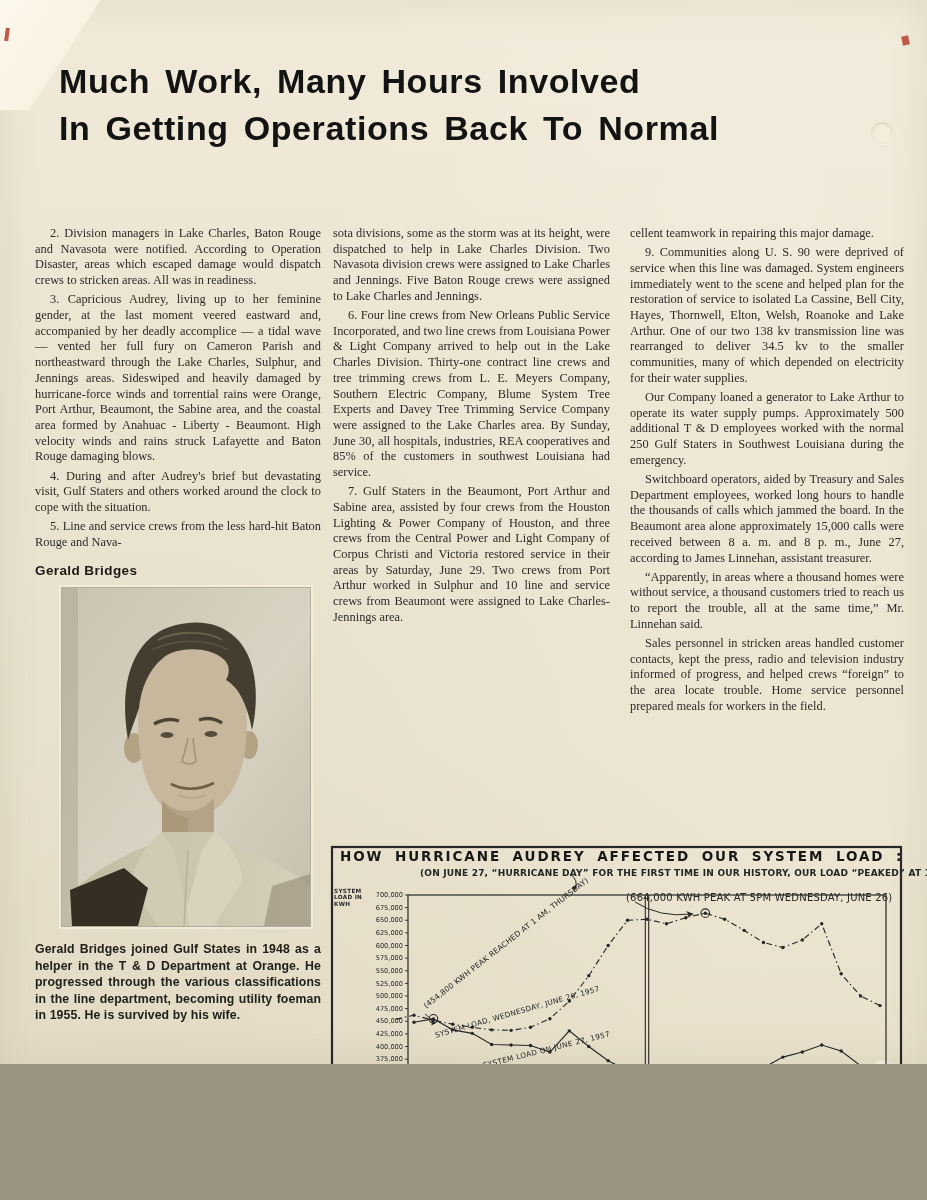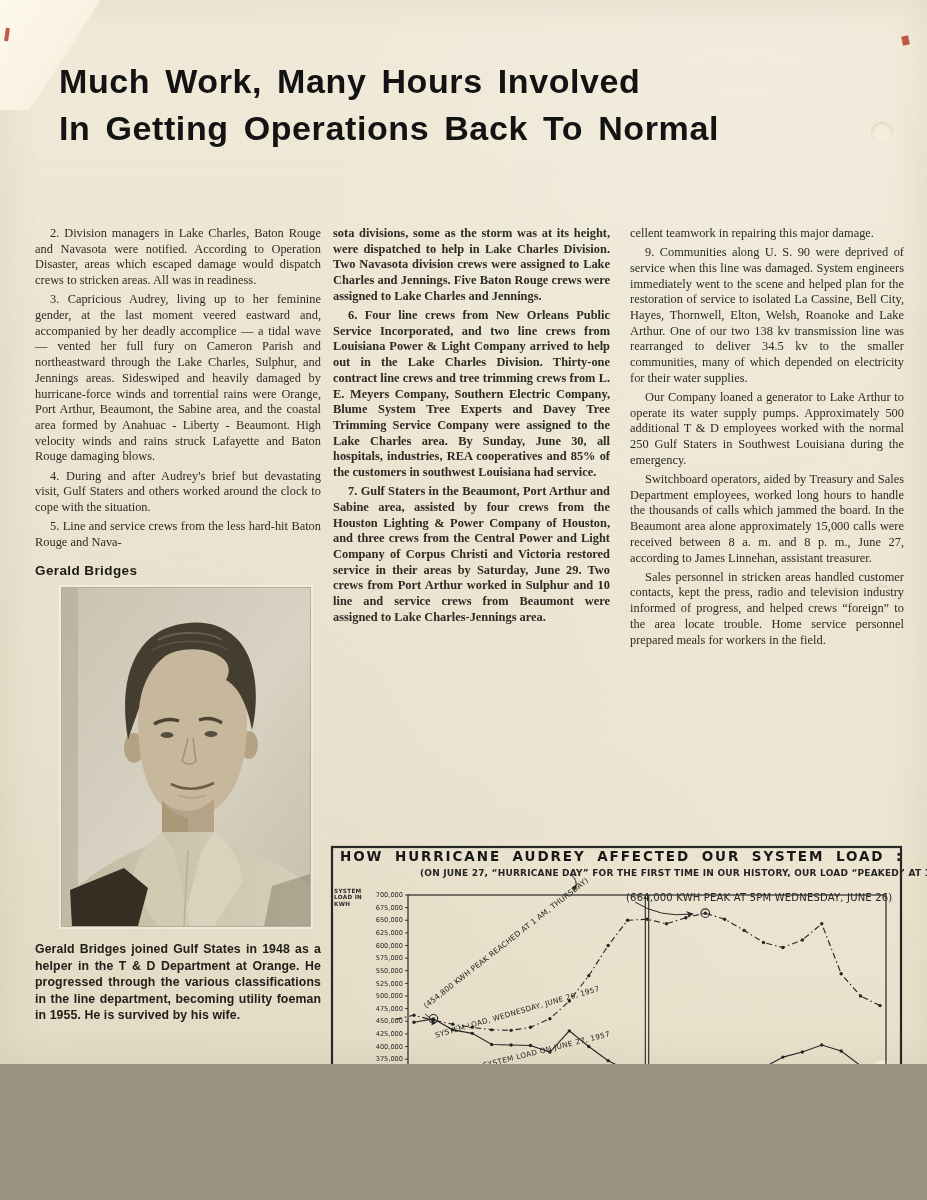--- a/index.html
+++ b/index.html
@@ -17,21 +17,21 @@
   .red-mark.rm-right{right:18px;top:36px;width:7px;height:9px;transform:rotate(-12deg);}
   .punch-hole{position:absolute;right:34px;width:22px;height:22px;border-radius:50%;
     background:#f4eedd;box-shadow:inset 0 1px 3px rgba(90,75,45,.25), 0 1px 0 rgba(255,255,255,.5);opacity:.8;}
   .ph1{top:122px}.ph2{top:585px}.ph3{top:1058px}
 
   .headline{position:absolute;left:59px;top:58px;margin:0;
     font:bold 34px/47px "Liberation Sans",sans-serif;letter-spacing:.6px;word-spacing:5px;color:#131313;}
 
   .col{position:absolute;top:186px;font-size:12.4px;line-height:15.7px;text-align:justify;color:#2e2a24;margin-top:40px;}
   .col1{left:35px;width:286px;}
-  .col2{left:333px;width:277px;font-weight:bold;}
+  .col2{left:333px;width:277px;}
   .col3{left:630px;width:274px;}
   .col p{margin:0 0 3.5px;text-indent:15px;}
   .col p.cont{text-indent:0;}
 
   .photo-head{text-align:left;font:bold 13.5px/1 "Liberation Sans",sans-serif;letter-spacing:.4px;
     color:#1d1a15;margin:13px 0 10px;}
   .photo{margin:0 0 14px 26px;width:248px;height:338px;border:1px solid #b5ad99;
     box-shadow:0 0 0 2px rgba(252,248,236,.45);}
   .photo svg{display:block;}
   .caption{font:bold 12.3px/16.6px "Liberation Sans",sans-serif;text-align:justify;
@@ -124,20 +124,21 @@
   <div class="col col2">
       <p class="cont">sota divisions, some as the storm was at its height, were dispatched to help in Lake Charles Division. Two Navasota division crews were assigned to Lake Charles and Jennings. Five Baton Rouge crews were assigned to Lake Charles and Jennings.</p>
       <p>6. Four line crews from New Orleans Public Service Incorporated, and two line crews from Louisiana Power &amp; Light Company arrived to help out in the Lake Charles Division. Thirty-one contract line crews and tree trimming crews from L. E. Meyers Company, Southern Electric Company, Blume System Tree Experts and Davey Tree Trimming Service Company were assigned to the Lake Charles area. By Sunday, June 30, all hospitals, industries, REA cooperatives and 85% of the customers in southwest Louisiana had service.</p>
       <p>7. Gulf Staters in the Beaumont, Port Arthur and Sabine area, assisted by four crews from the Houston Lighting &amp; Power Company of Houston, and three crews from the Central Power and Light Company of Corpus Christi and Victoria restored service in their areas by Saturday, June 29. Two crews from Port Arthur worked in Sulphur and 10 line and service crews from Beaumont were assigned to Lake Charles-Jennings area.</p>
     </div>
   <div class="col col3">
       <p class="cont">cellent teamwork in repairing this major damage.</p>
       <p>9. Communities along U. S. 90 were deprived of service when this line was damaged. System engineers immediately went to the scene and helped plan for the restoration of service to isolated La Cassine, Bell City, Hayes, Thornwell, Elton, Welsh, Roanoke and Lake Arthur. One of our two 138 kv transmission line was rearranged to deliver 34.5 kv to the smaller communities, many of which depended on electricity for their water supplies.</p>
       <p>Our Company loaned a generator to Lake Arthur to operate its water supply pumps. Approximately 500 additional T &amp; D employees worked with the normal 250 Gulf Staters in Southwest Louisiana during the emergency.</p>
       <p>Switchboard operators, aided by Treasury and Sales Department employees, worked long hours to handle the thousands of calls which jammed the board. In the Beaumont area alone approximately 15,000 calls were received between 8 a. m. and 8 p. m., June 27, according to James Linnehan, assistant treasurer.</p>
+      <p>“Apparently, in areas where a thousand homes were without service, a thousand customers tried to reach us to report the trouble, all at the same time,” Mr. Linnehan said.</p>
       <p>Sales personnel in stricken areas handled customer contacts, kept the press, radio and television industry informed of progress, and helped crews “foreign” to the area locate trouble. Home service personnel prepared meals for workers in the field.</p>
     </div>
 
   <div class="chart">
     <svg id="loadsvg" width="575" height="282" viewBox="0 0 575 282">
         <rect x="2" y="2" width="569" height="274" fill="none" stroke="#272727" stroke-width="2.2"></rect>
         <rect x="78" y="50" width="478" height="202" fill="none" stroke="#272727" stroke-width="1.2"></rect>
         <g fill="#272727" font-family="DejaVu Sans" font-size="6.6">
           <line x1="75" y1="50" x2="78" y2="50" stroke="#272727" stroke-width="0.9"></line>
           <text x="73" y="52.2" text-anchor="end">700,000</text>

